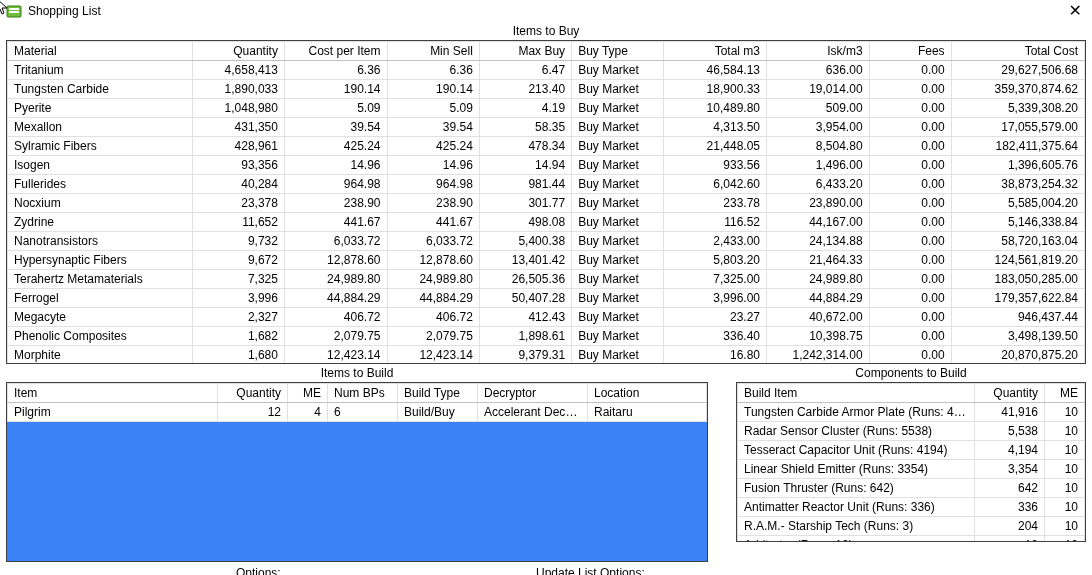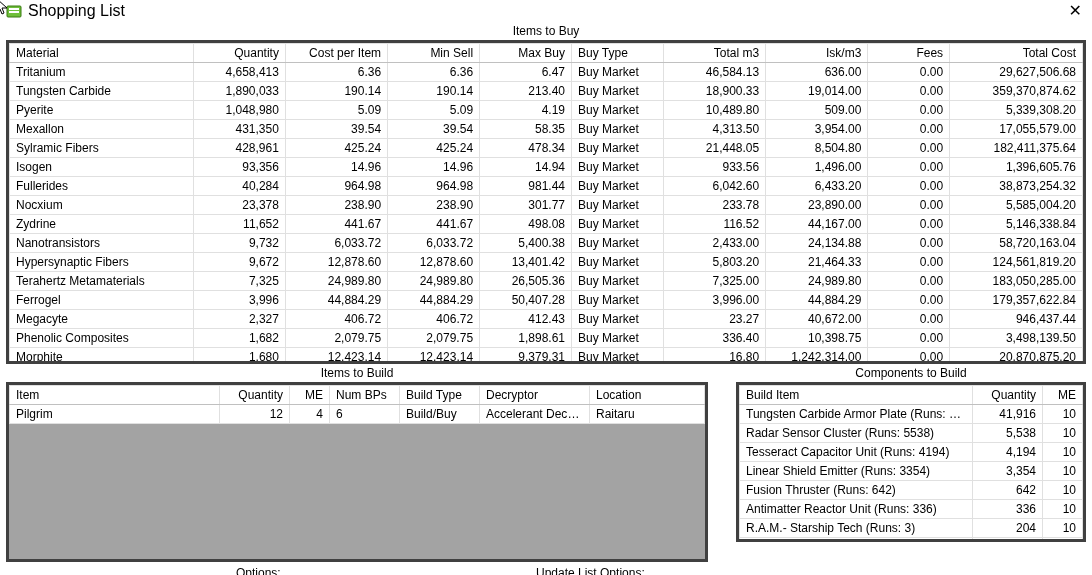--- a/index.html
+++ b/index.html
@@ -20,38 +20,38 @@
     height: 22px;
     padding: 2px 0;
   }
   .titlebar .appicon {
     width: 16px; height: 16px;
     margin-right: 6px;
     display: inline-block;
   }
   .titlebar .title {
     flex: 1;
-    font-size: 16px;
+    font-size: 12px;
   }
   .titlebar .close {
     font-size: 16px;
     line-height: 16px;
     padding: 0 4px;
     cursor: default;
   }
   .section-title {
     text-align: center;
     font-size: 12px;
     padding: 2px 0;
   }
   .grid {
-    border: 3px solid #404040;
+    border: 1px solid #404040;
     overflow-y: scroll;
     position: relative;
-    background: #a3a3a3;
+    background: #3b82f6;
   }
   .grid-top {
     height: 324px;
   }
   table {
     border-collapse: collapse;
     width: 100%;
     table-layout: fixed;
   }
   th, td {

